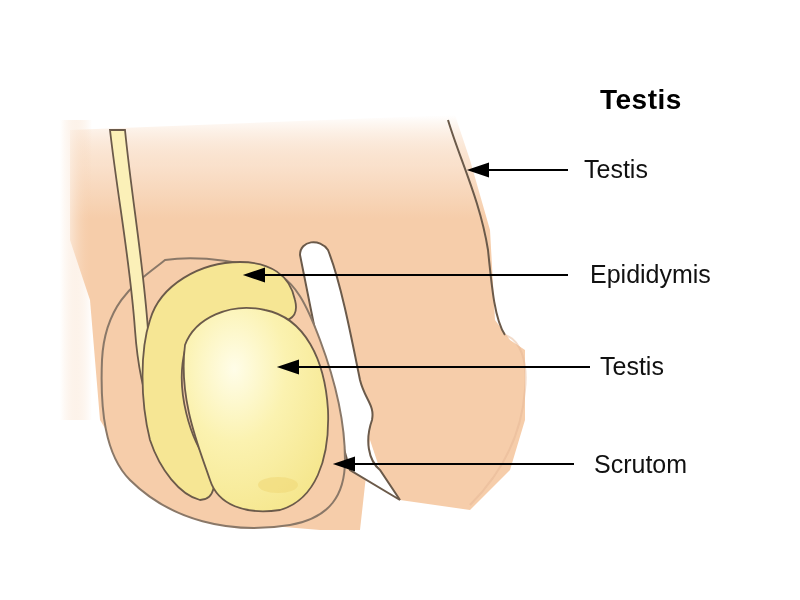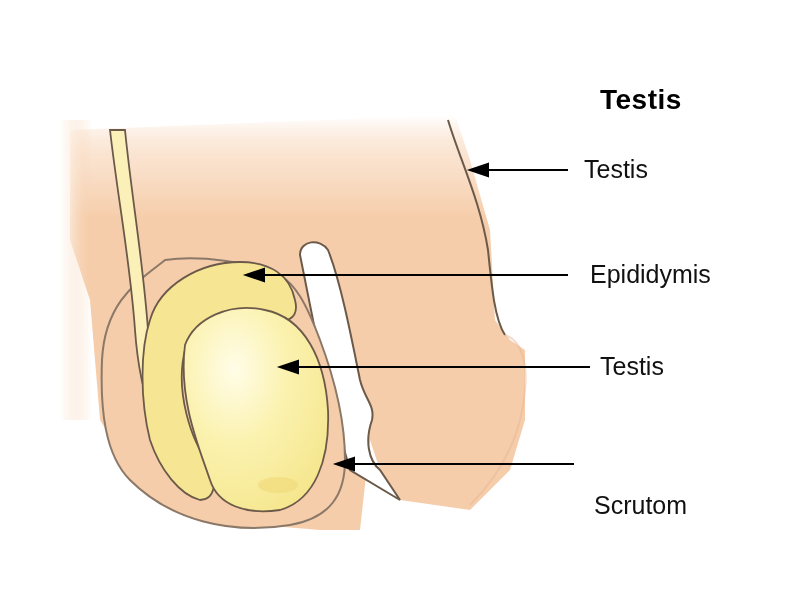--- a/index.html
+++ b/index.html
@@ -68,13 +68,13 @@
   <g stroke="#000" stroke-width="2">
     <line x1="574" y1="464" x2="348" y2="464"></line>
     <polygon points="336,464 354,458 354,470" fill="#000"></polygon>
   </g>
 </svg>
 
 <div class="title">Testis</div>
 <div class="label" style="left:584px; top:155px;">Testis</div>
 <div class="label" style="left:590px; top:260px;">Epididymis</div>
 <div class="label" style="left:600px; top:352px;">Testis</div>
-<div class="label" style="left:594px; top:450px;margin-top:41px;">Scrutom</div>
+<div class="label" style="left:594px; top:450px;">Scrutom</div>
 
 </body></html>

